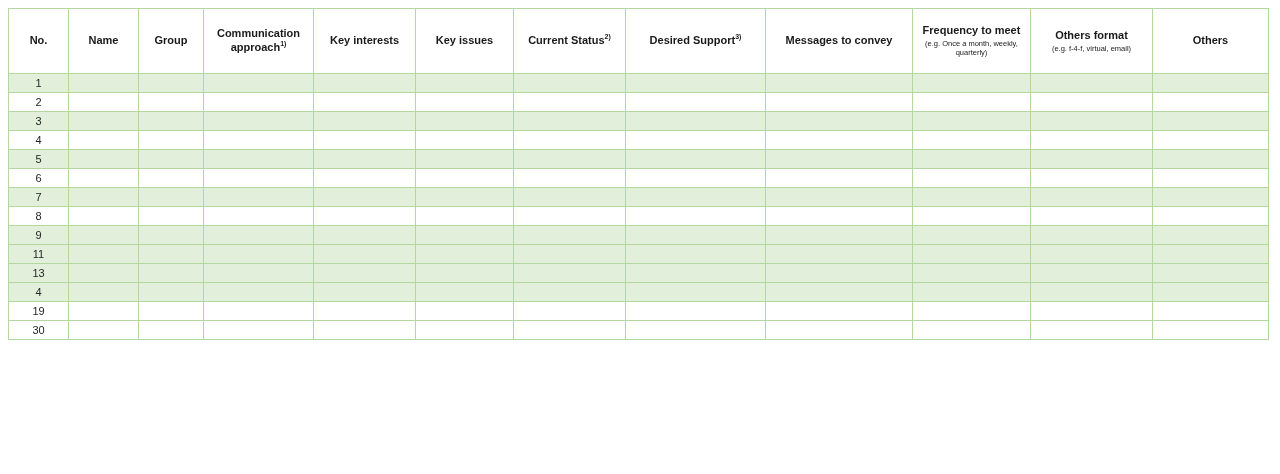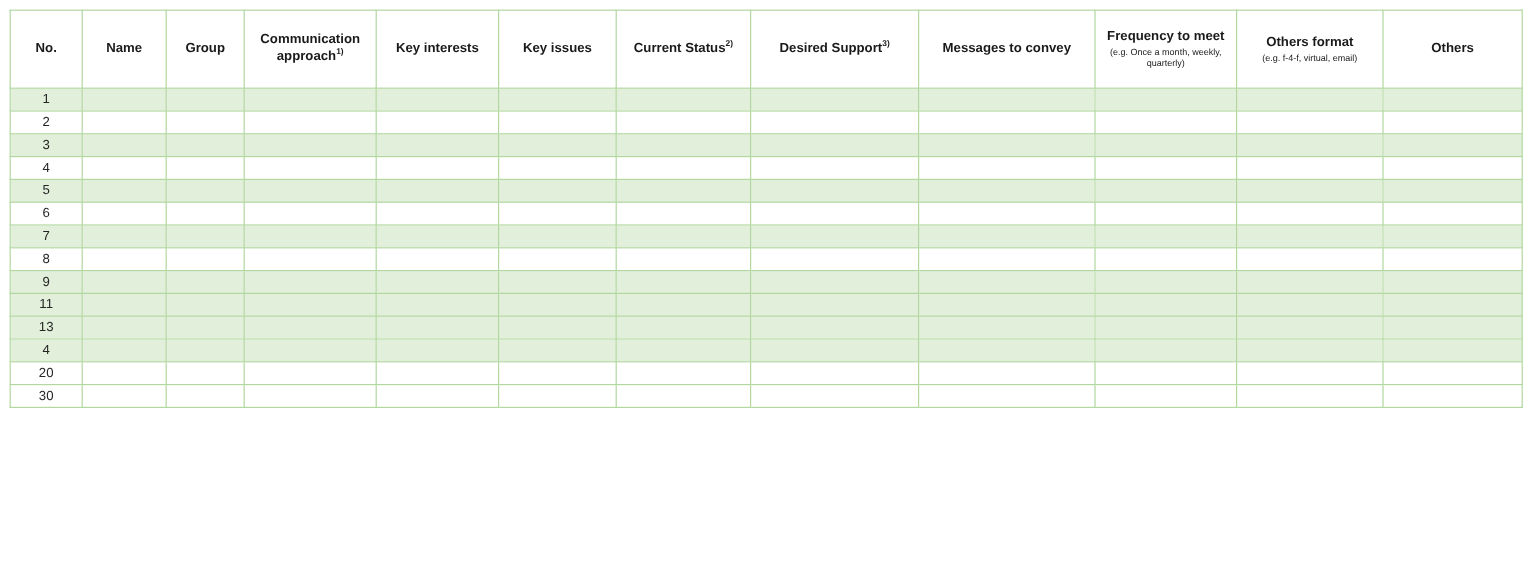--- a/index.html
+++ b/index.html
@@ -268,21 +268,21 @@
           <td></td>
           <td></td>
           <td></td>
           <td></td>
           <td></td>
           <td></td>
           <td></td>
           <td></td>
         </tr>
         <tr>
-          <td>20</td>
+          <td>19</td>
           <td></td>
           <td></td>
           <td></td>
           <td></td>
           <td></td>
           <td></td>
           <td></td>
           <td></td>
           <td></td>
           <td></td>

